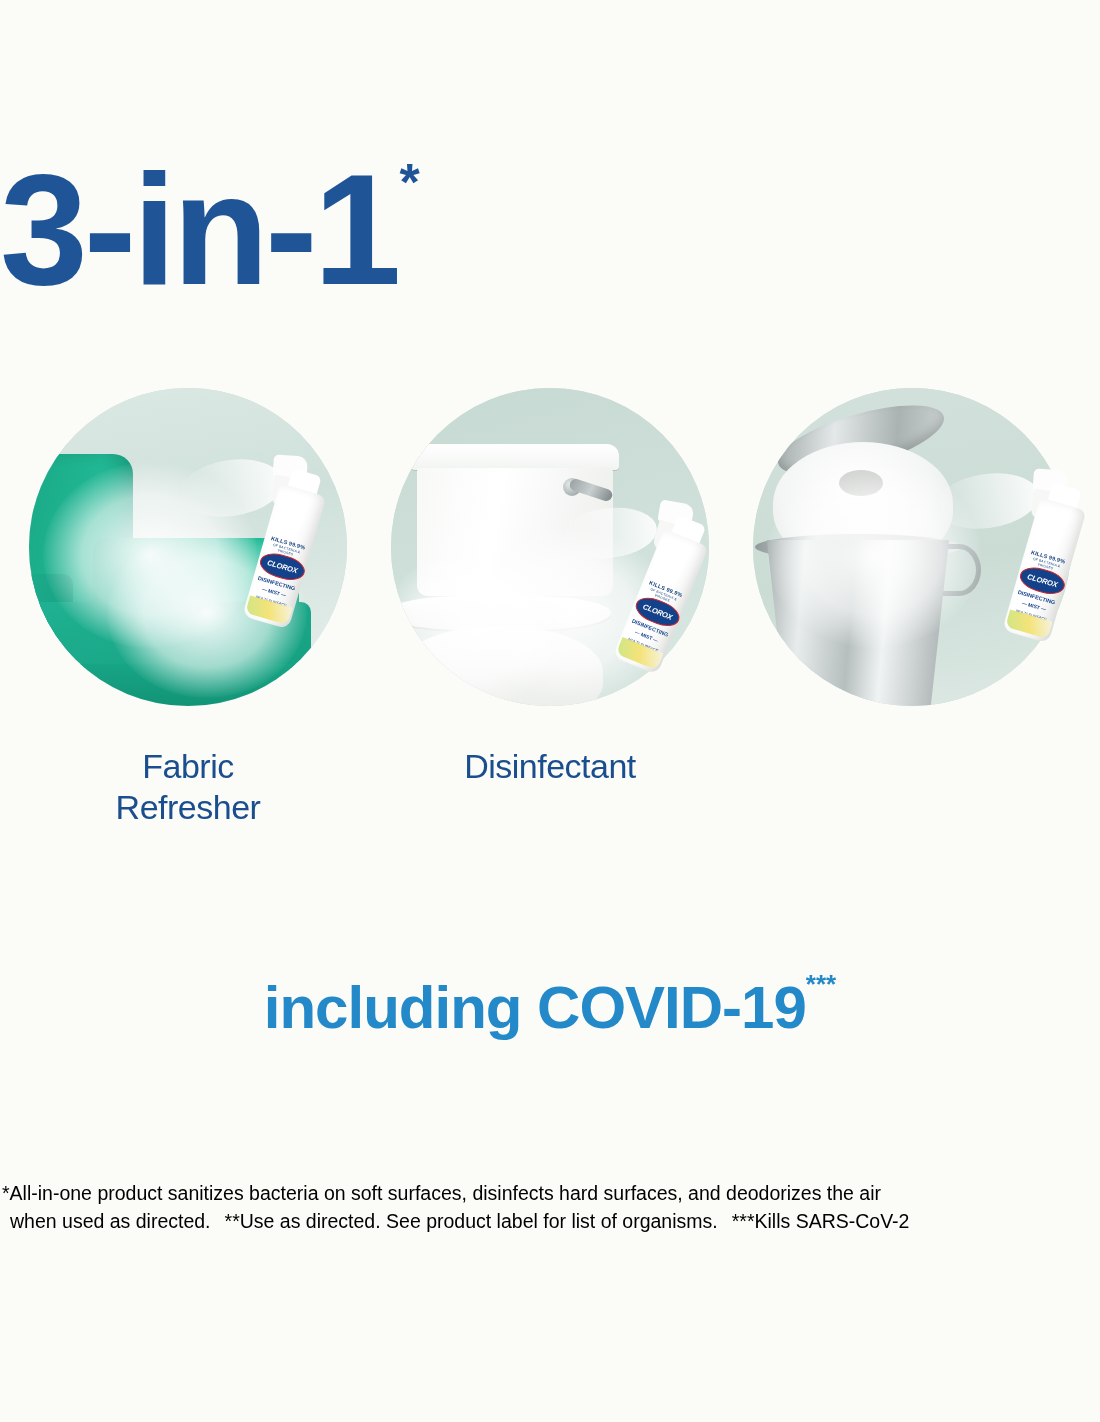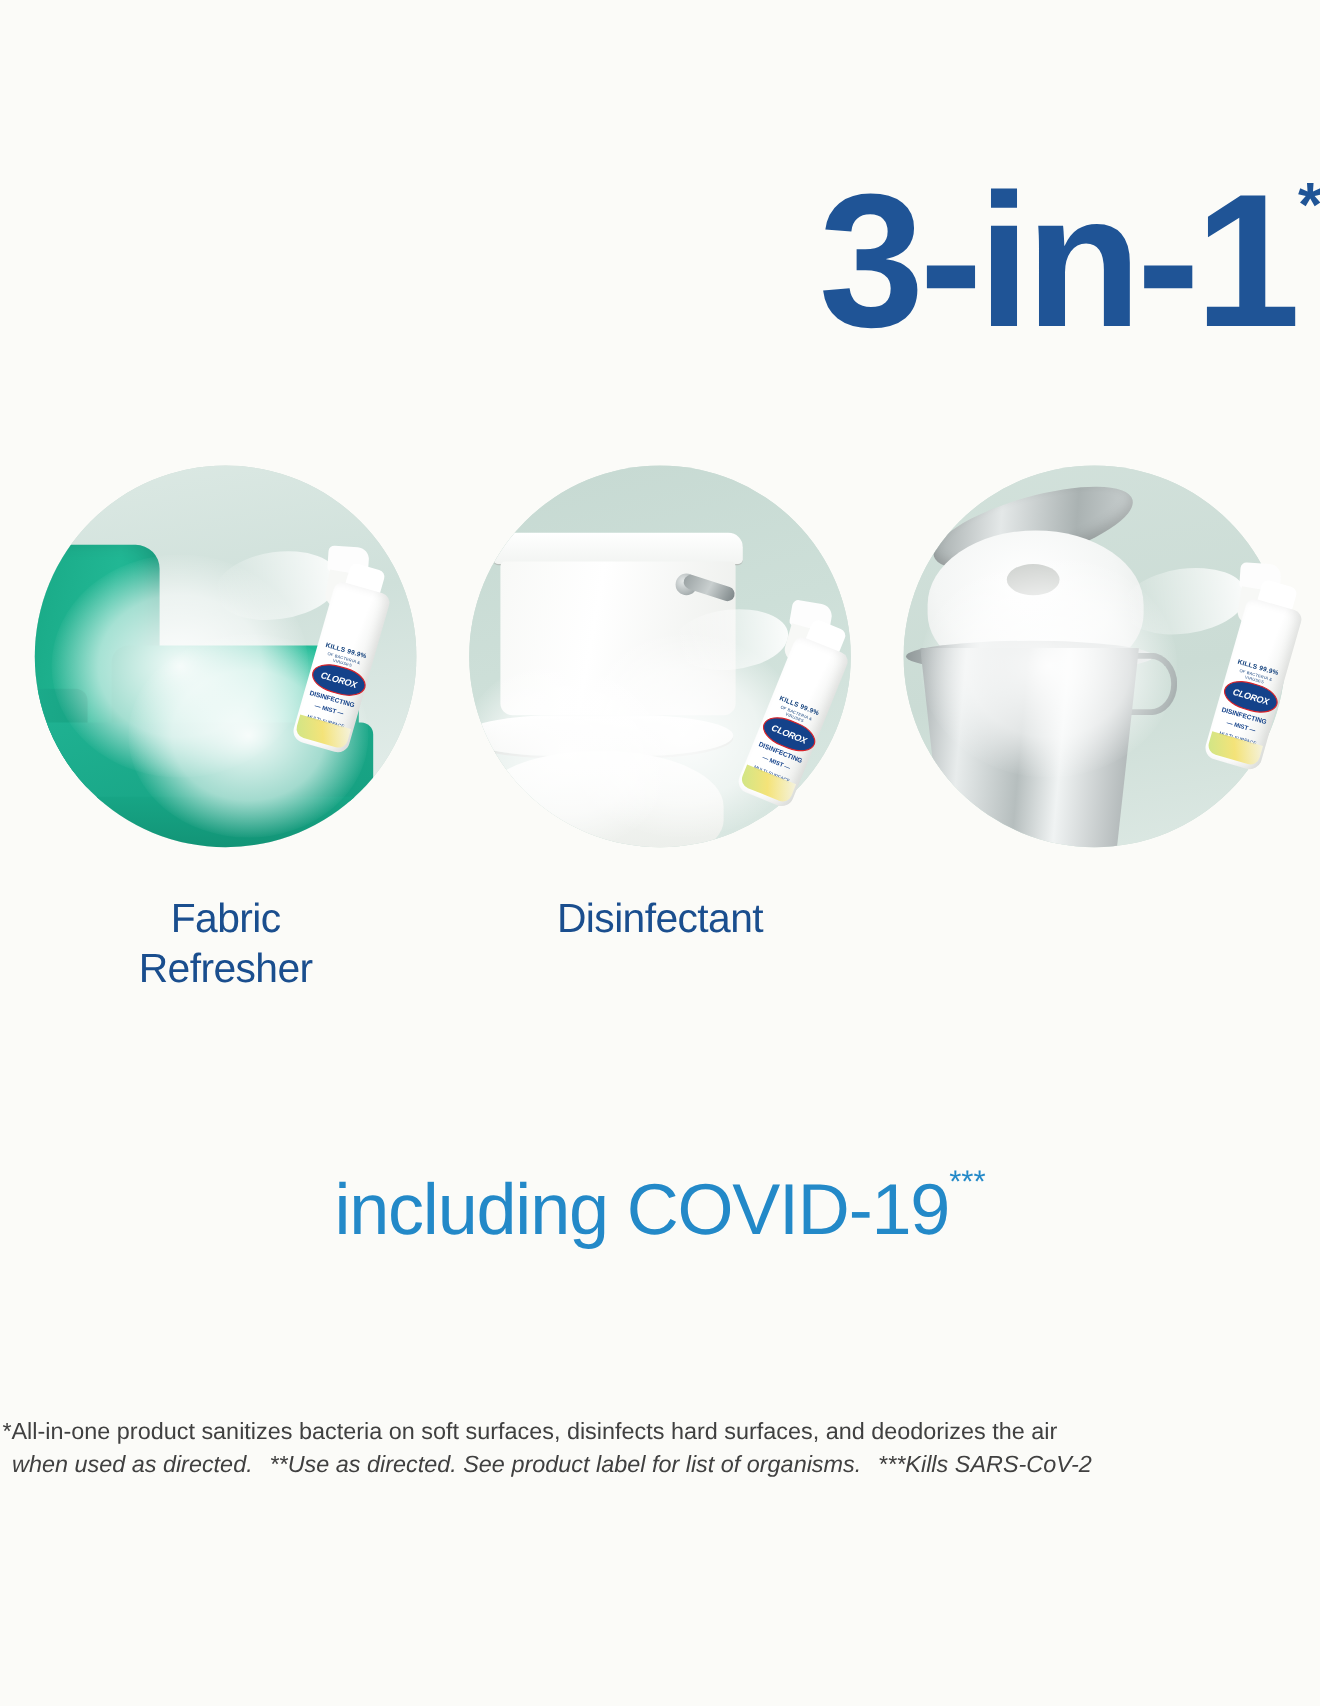--- a/index.html
+++ b/index.html
@@ -11,24 +11,24 @@
     height: 1422px;
     background: #fbfbf8;
     font-family: "Liberation Sans", sans-serif;
     overflow: hidden;
     position: relative;
   }
 
   
   .headline {
     position: absolute;
-    top: 139px;
+    top: 150px;
     left: 0;
     width: 1100px;
-    text-align: right;
+    text-align: left;
     color: #1f5496;
     font-weight: bold;
     font-size: 158px;
     line-height: 1;
     letter-spacing: -4px;
     white-space: nowrap;
   }
   .headline .sup {
     font-size: 52px;
     vertical-align: super;
@@ -415,45 +415,45 @@
   .claim-main .sup {
     font-size: 36px;
     vertical-align: super;
     position: relative;
     top: -22px;
     letter-spacing: 0;
   }
   .claim-sub {
     margin-top: 16px;
     font-size: 60px;
-    font-weight: normal;
+    font-weight: bold;
     line-height: 1;
     letter-spacing: -1px;
     white-space: nowrap;
   }
   .claim-sub .sup {
     font-size: 26px;
     vertical-align: super;
     position: relative;
     top: -14px;
     letter-spacing: 0;
   }
 
   
   .footnotes {
     position: absolute;
     top: 1180px;
     left: 2px;
     width: 1062px;
-    color: #404040;
+    color: #000000;
     font-size: 19.5px;
     line-height: 1.42;
   }
   .footnote-line { white-space: nowrap; }
-  .footnote-line.indent { padding-left: 8px; font-style: italic; }
+  .footnote-line.indent { padding-left: 8px; }
   .gap { display: inline-block; width: 14px; }
 </style>
 </head>
 <body>
 
 <div class="headline"><span>3-in-1</span><span class="sup">*</span></div>
 
 <div class="features">
 
   <div class="feature">

